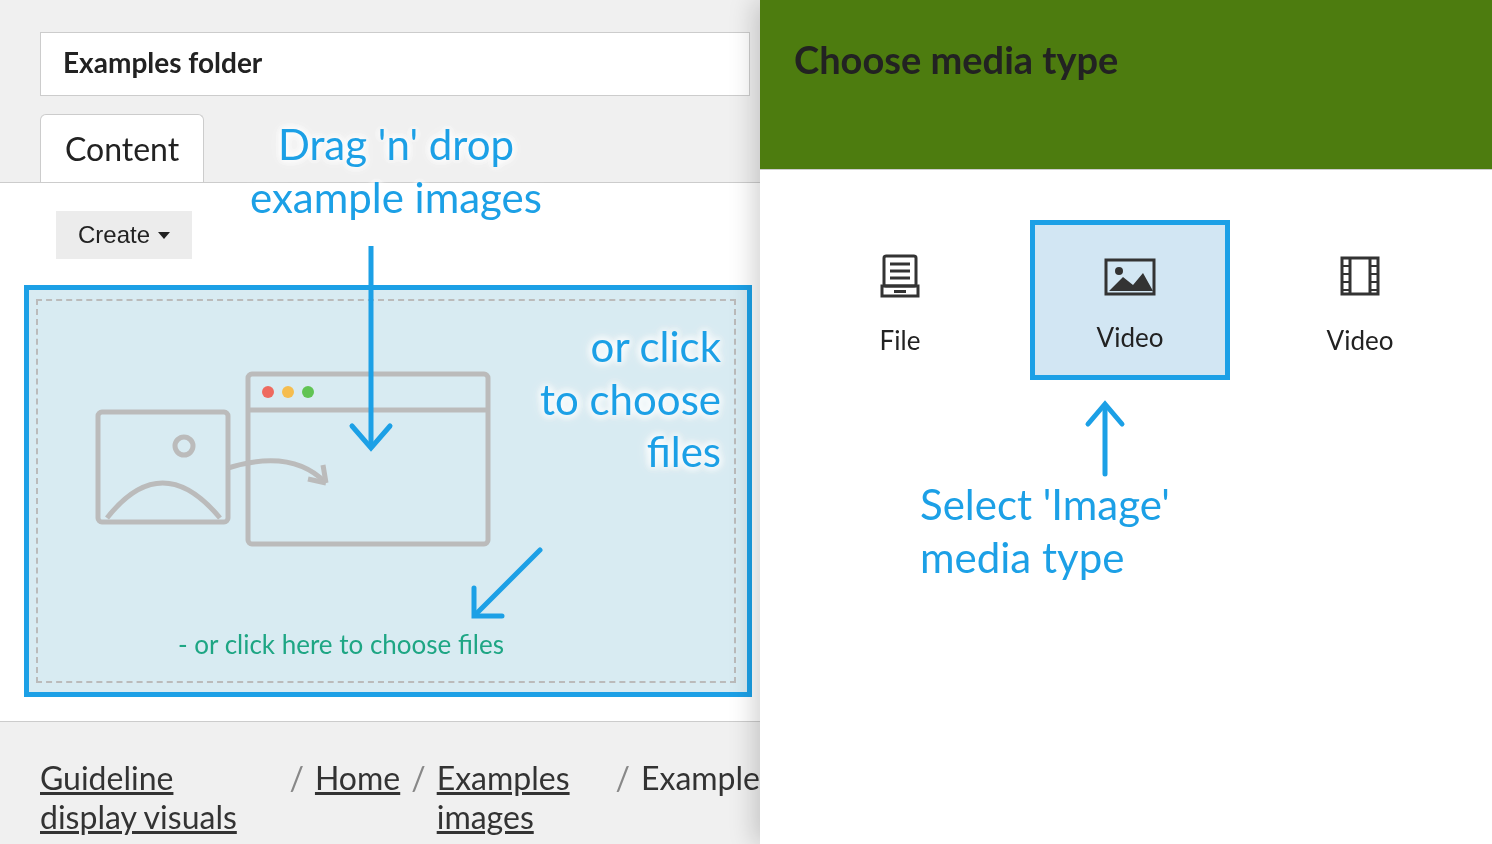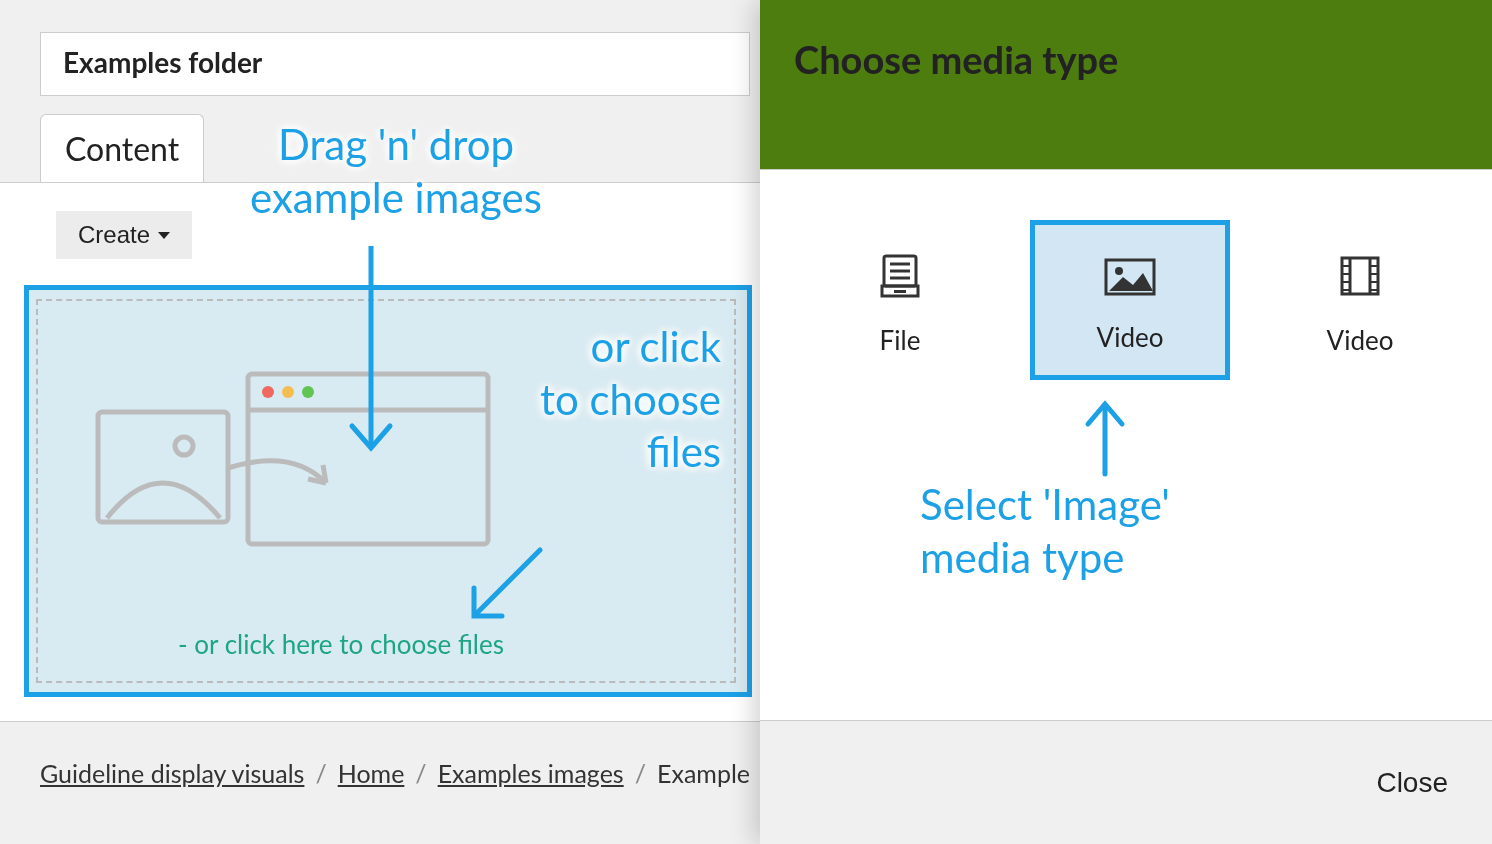--- a/index.html
+++ b/index.html
@@ -110,24 +110,24 @@
   left: 178px;
   top: 628px;
   font-size: 26px;
   color: #1ea684;
   text-align: right;
 }
 .breadcrumb {
   position: absolute;
   left: 40px;
   top: 758px;
-  font-size: 25px;
+  font-size: 32px;
   color: #333;
   display: flex;
-  align-items: center;
+  align-items: flex-start;
   gap: 11px;
 }
 .breadcrumb a {
   color: #333;
   text-decoration: underline;
 }
 .breadcrumb .sep {
   color: #888;
 }
 .annotation {
@@ -347,18 +347,13 @@
       <line x1="25" y1="76" x2="25" y2="8"></line>
       <polyline points="8,26 25,6 42,26"></polyline>
     </g>
   </svg>
 
   <div class="annotation" style="left:160px; top:478px; text-align:left; width:380px;">
     <span>Select 'Image'</span><br>
     <span>media type</span>
   </div>
 
-  <div class="right-footer">
-    <button class="close-btn">
-      <span>Close</span>
-    </button>
-  </div>
 </div>
 
 </body></html>

